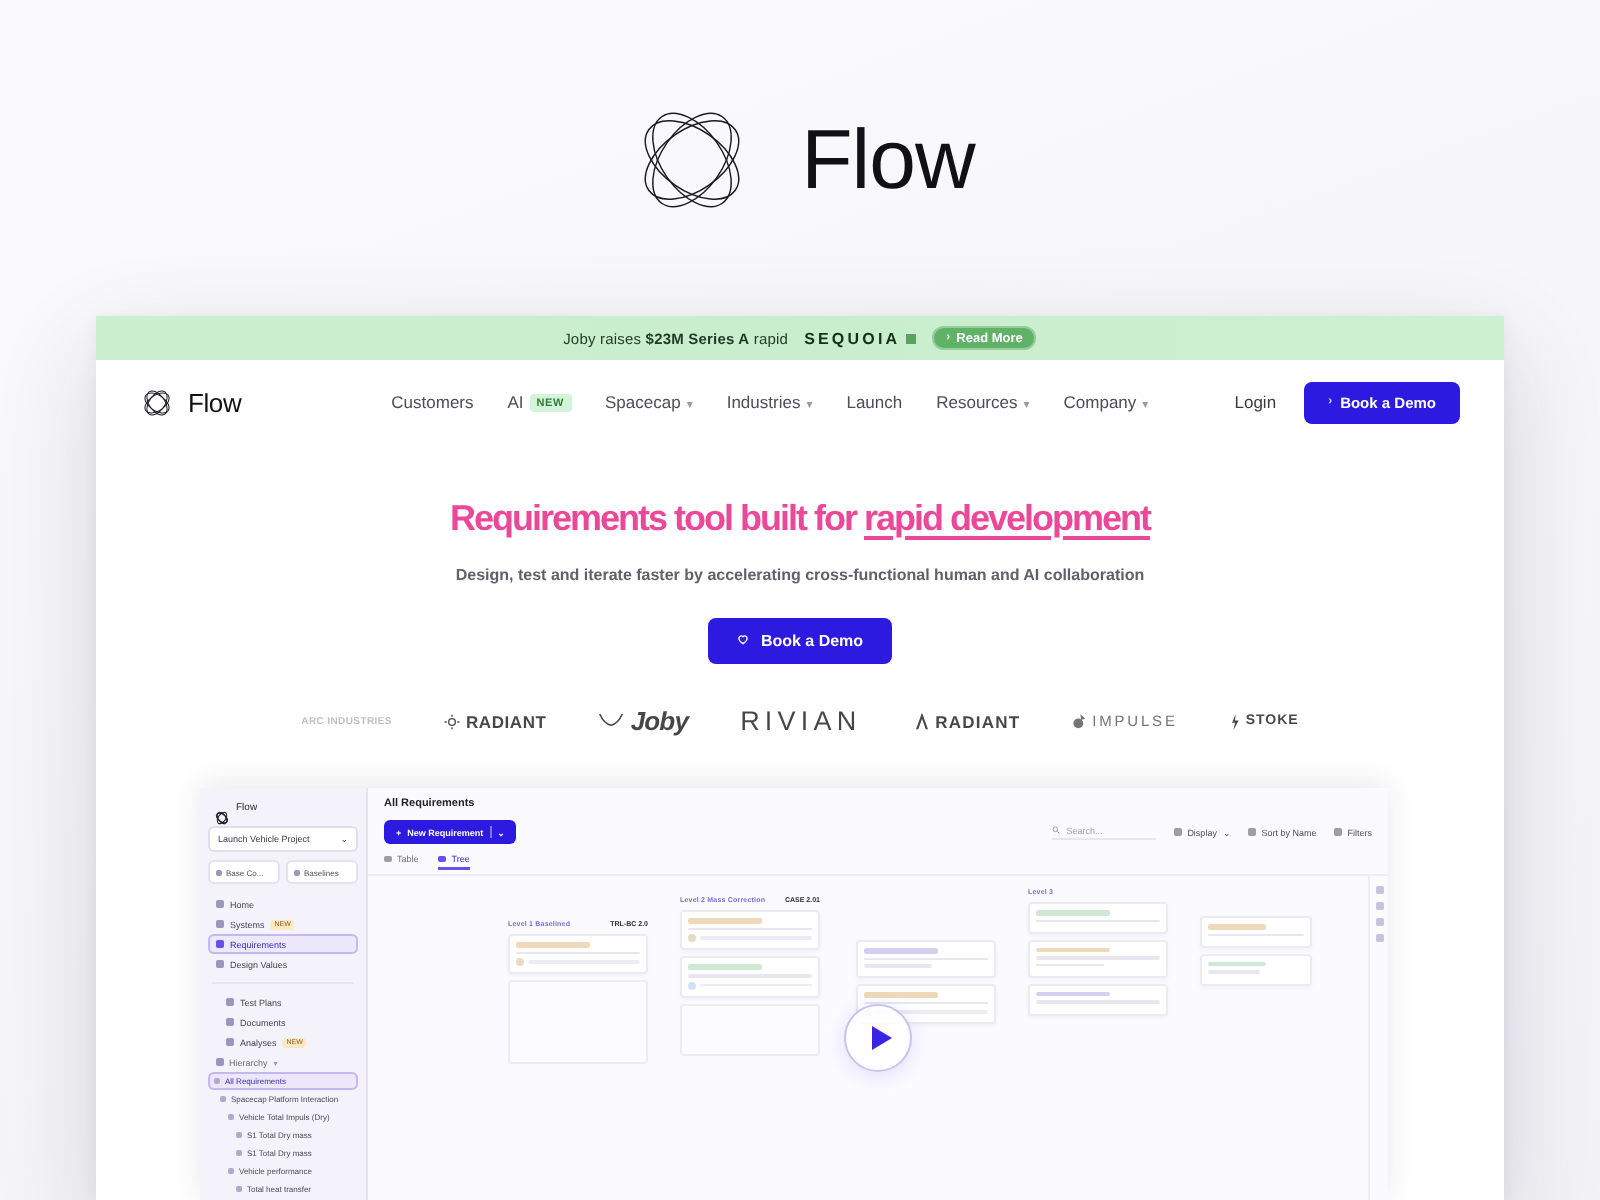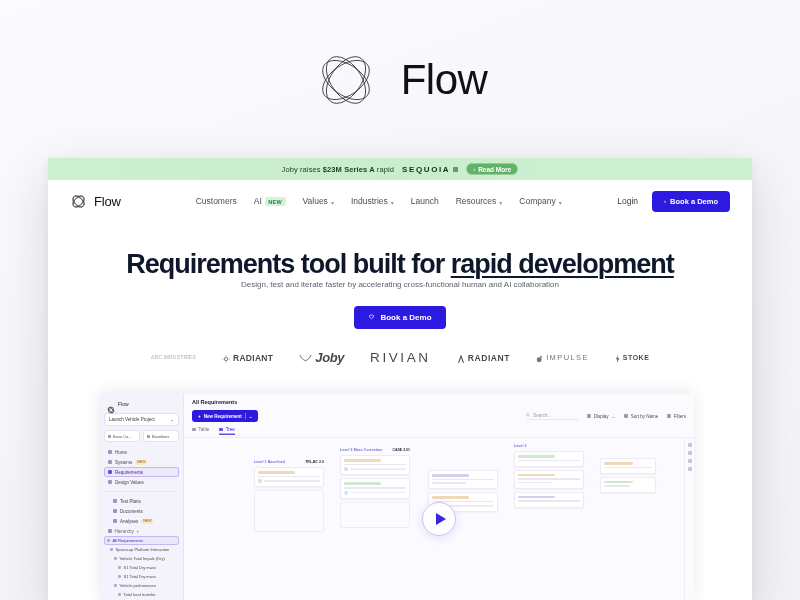--- a/index.html
+++ b/index.html
@@ -90,24 +90,24 @@
   .btn-demo-nav {
     background: #2d1ae0; color: #fff; font-size: 7.5px; font-weight: 700;
     padding: 6px 12px; border-radius: 4px; display: inline-flex; align-items: center; gap: 4px;
     white-space: nowrap;
   }
   .btn-demo-nav .chev { font-size: 6px; opacity: .8; }
 
   
   .hero { padding: 28px 0 0; text-align: center; background: #fff; }
   .hero h1 {
-    font-size: 27px; font-weight: 700; color: #0f172a; letter-spacing: -1px; line-height: 1.1;
+    font-size: 18px; font-weight: 700; color: #ec4899; letter-spacing: -1px; line-height: 1.1;
   }
   .hero h1 .u { text-decoration: underline; text-decoration-thickness: 1.5px; text-underline-offset: 3px; }
-  .hero-sub { margin-top: 0; font-size: 8px; color: #60606c; }
+  .hero-sub { margin-top: 13px; font-size: 8px; color: #60606c; font-weight: bold; }
   .hero-cta { margin-top: 17px; display: flex; justify-content: center; gap: 11px; }
   .btn-primary {
     background: #2d1ae0; color: #fff; font-size: 8px; font-weight: 700;
     padding: 7px 14px; border-radius: 4px; display: inline-flex; align-items: center; gap: 5px;
   }
   .btn-secondary {
     background: #fff; color: #1b1b24; font-size: 8px; font-weight: 700;
     padding: 7px 14px; border-radius: 4px; border: 1px solid #dcdce4;
     display: inline-flex; align-items: center; gap: 5px;
   }
@@ -276,21 +276,21 @@
 
       <div class="nav-links">
         <span class="nav-link">
           <span>Customers</span>
         </span>
         <span class="nav-link">
           <span>AI</span>
           <span class="badge-new">NEW</span>
         </span>
         <span class="nav-link">
-          <span>Values</span>
+          <span>Spacecap</span>
           <span class="chev-d">▾</span>
         </span>
         <span class="nav-link">
           <span>Industries</span>
           <span class="chev-d">▾</span>
         </span>
         <span class="nav-link">
           <span>Launch</span>
         </span>
         <span class="nav-link">

